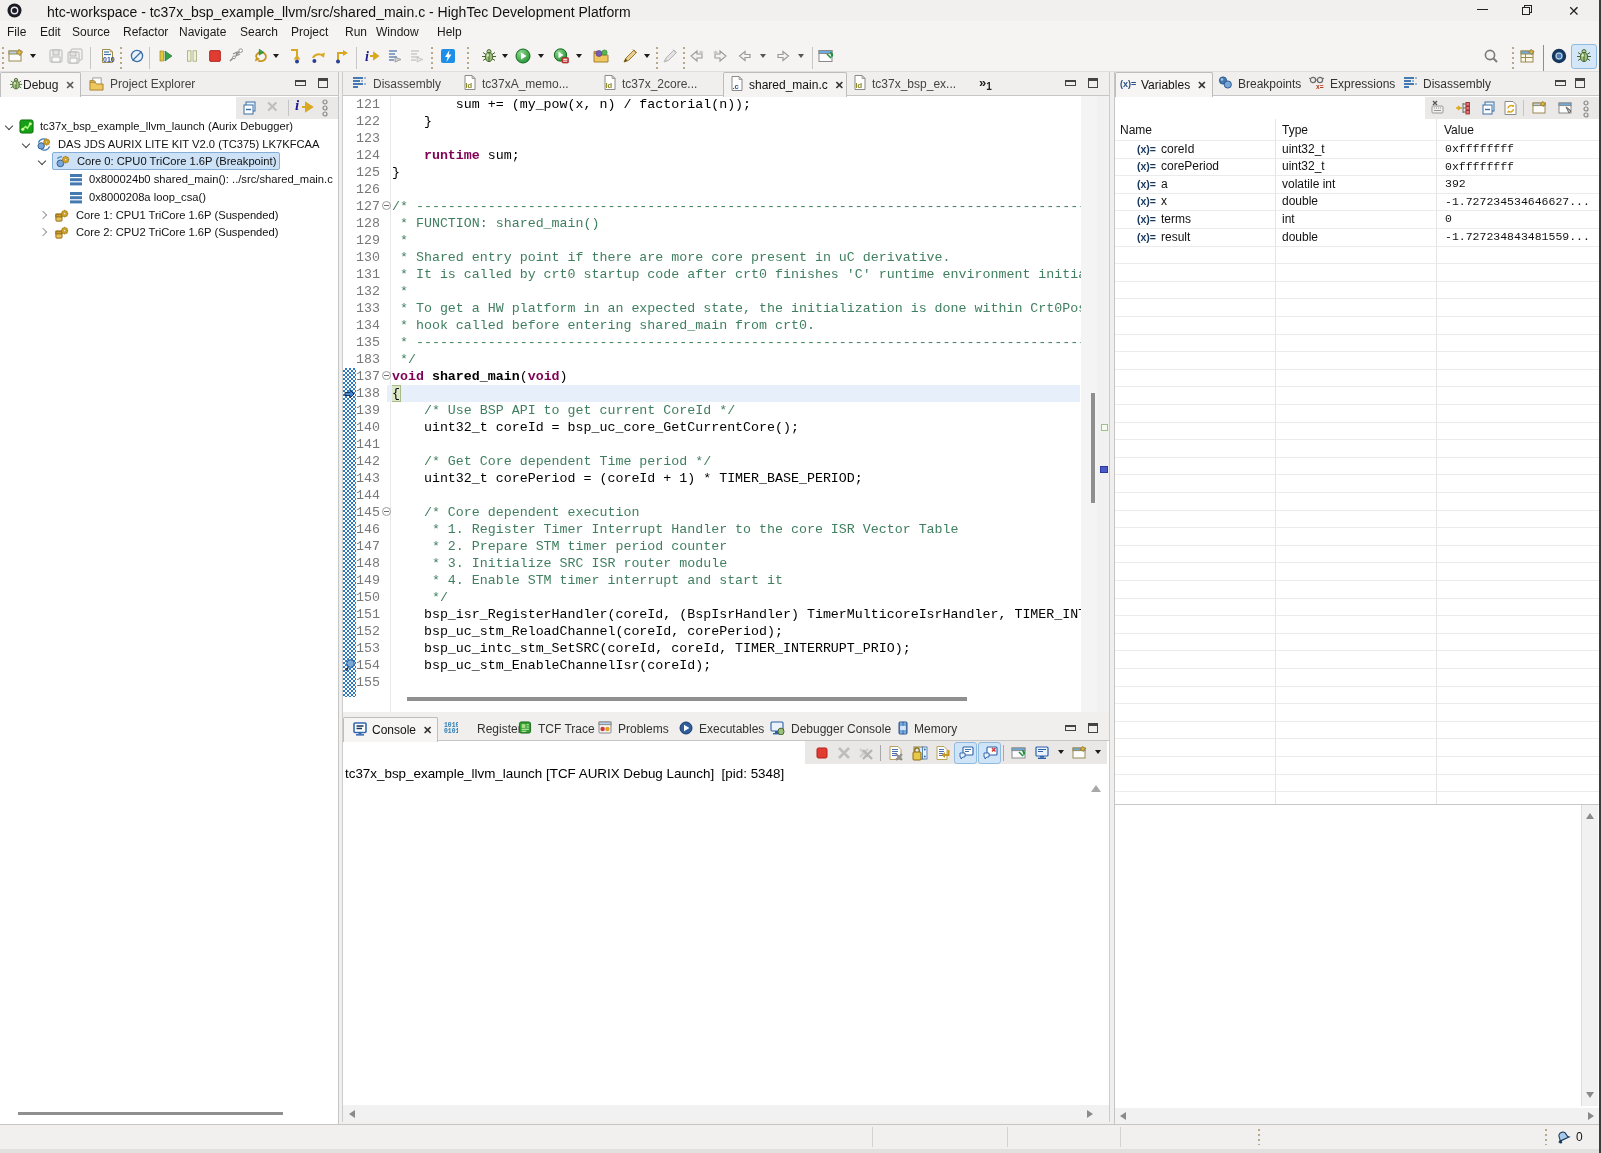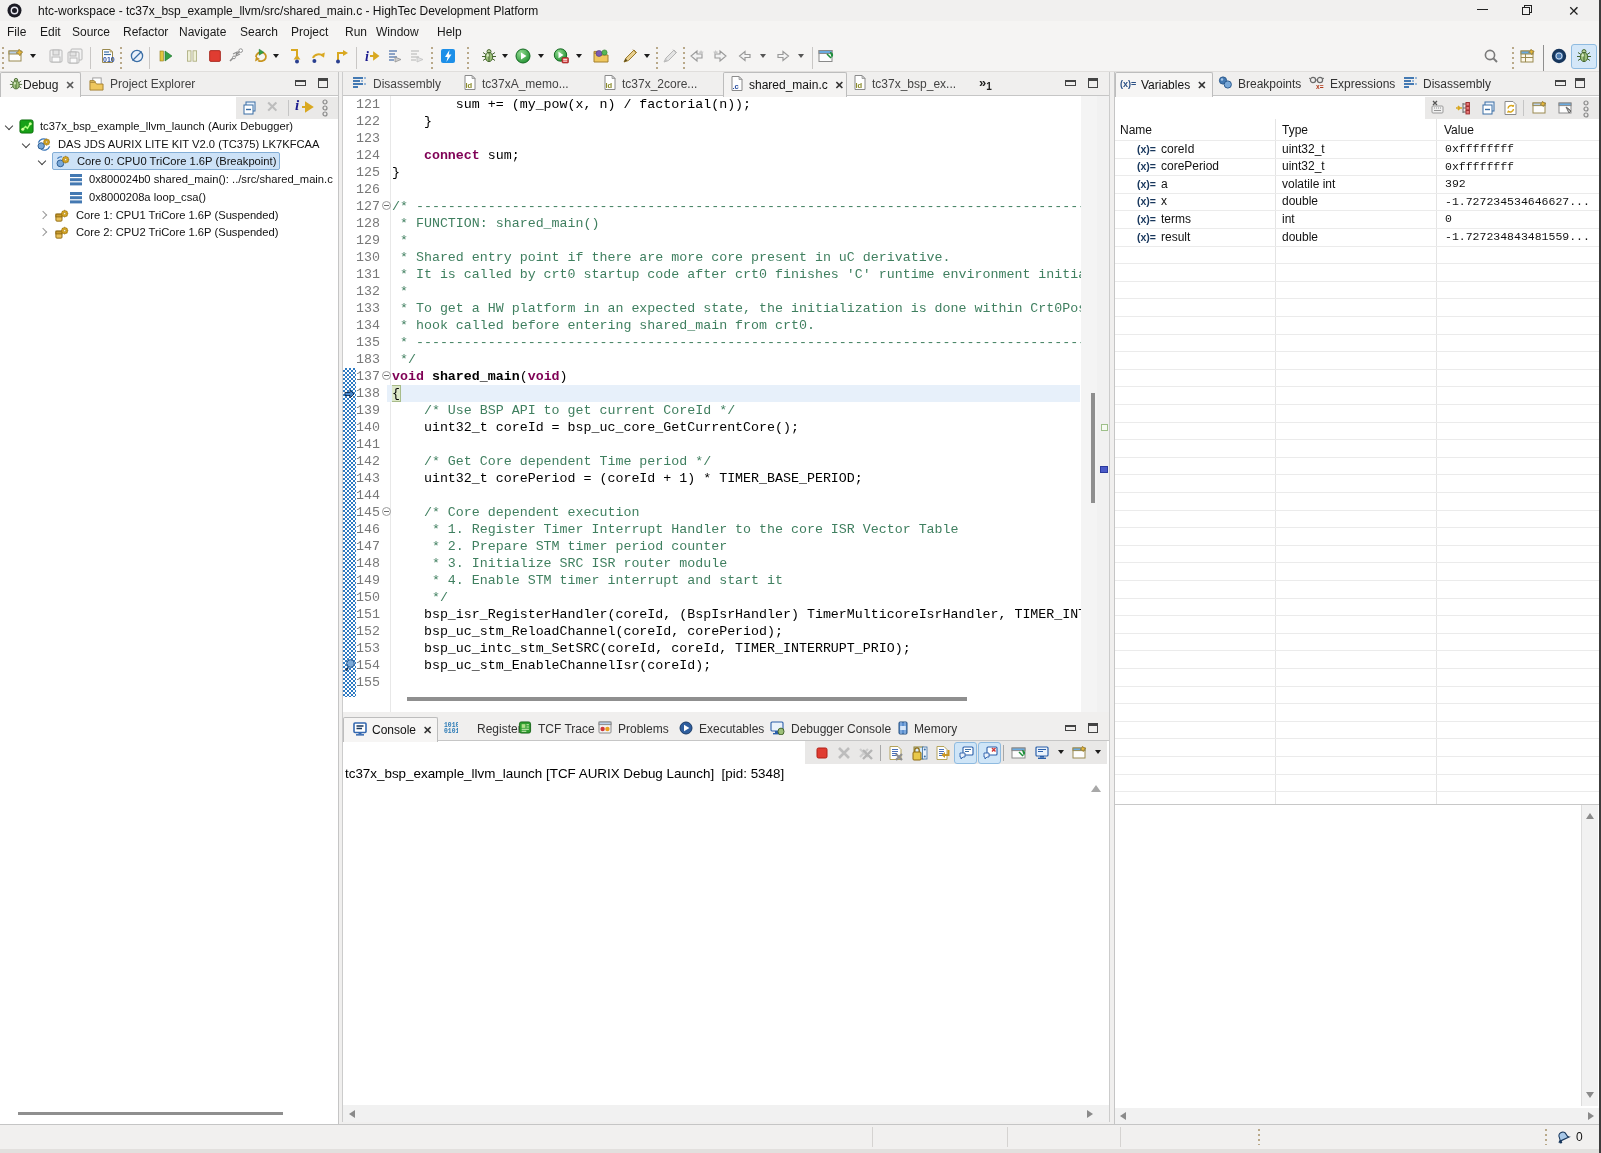--- a/index.html
+++ b/index.html
@@ -28,21 +28,21 @@
 .tw-closed{width:9px;height:9px;background:none;position:relative}
 .tw-closed:after{content:"";position:absolute;left:0px;top:1.5px;width:5px;height:5px;border-right:1.4px solid #9a9a9a;border-top:1.4px solid #9a9a9a;transform:rotate(45deg)}
 .grid-line{position:absolute;height:1px;background:#ebebeb}
 </style></head><body>
 
 <div class="abs" style="left:0;top:0;width:1601px;height:21px;background:#f1f0ef">
 <svg class="ic" style="left:7px;top:3px" width="15" height="15" viewBox="0 0 15 15">
       <circle cx="7.5" cy="7.5" r="7" fill="#1b1b24"></circle>
       <circle cx="7.5" cy="7.5" r="3.2" fill="none" stroke="#e8e8f0" stroke-width="1.4"></circle>
     </svg>
-<div class="abs" style="left:38px;top:4px;font-size:12px;color:#111">htc-workspace - tc37x_bsp_example_llvm/src/shared_main.c - HighTec Development Platform</div>
+<div class="abs" style="left:47px;top:4px;font-size:14px;color:#111">htc-workspace - tc37x_bsp_example_llvm/src/shared_main.c - HighTec Development Platform</div>
 <div class="abs" style="left:1477px;top:9px;width:11px;height:1.4px;background:#222"></div>
 <div class="abs" style="left:1524px;top:5px;width:8px;height:8px;border:1.2px solid #222;background:#f1f0ef"></div>
 <div class="abs" style="left:1522px;top:7px;width:8px;height:8px;border:1.2px solid #222;background:#f1f0ef"></div>
 <div class="abs" style="left:1568px;top:3px;font-size:14px;color:#222;font-weight:400">✕</div>
 </div>
 <div class="abs" style="left:0;top:21px;width:1601px;height:21px;background:#f5f4f3">
 <div class="abs" style="left:7px;top:4px;color:#1a1a1a">File</div>
 <div class="abs" style="left:40px;top:4px;color:#1a1a1a">Edit</div>
 <div class="abs" style="left:72px;top:4px;color:#1a1a1a">Source</div>
 <div class="abs" style="left:123px;top:4px;color:#1a1a1a">Refactor</div>
@@ -440,21 +440,21 @@
 <div class="abs" style="left:0;top:24px;width:767px;height:616px;background:#fff;overflow:hidden">
 <div class="abs" style="left:0;top:272px;width:13px;height:329px;background-image:conic-gradient(#2e7ac2 25%,#fff 0 50%,#2e7ac2 0 75%,#fff 0);background-size:4px 4px"></div>
 <div class="abs" style="left:47px;top:0;width:1px;height:616px;background:#e8e8e8"></div>
 <div class="abs" style="left:44px;top:289px;width:693px;height:17px;background:#e7f0fa"></div>
 <div class="ln" style="top:0px">121</div>
 <div class="cl" style="top:0px;width:689px;overflow:hidden">        sum += (my_pow(x, n) / factorial(n));</div>
 <div class="ln" style="top:17px">122</div>
 <div class="cl" style="top:17px;width:689px;overflow:hidden">    }</div>
 <div class="ln" style="top:34px">123</div>
 <div class="ln" style="top:51px">124</div>
-<div class="cl" style="top:51px;width:689px;overflow:hidden">    <span class="kw">connect</span> sum;</div>
+<div class="cl" style="top:51px;width:689px;overflow:hidden">    <span class="kw">runtime</span> sum;</div>
 <div class="ln" style="top:68px">125</div>
 <div class="cl" style="top:68px;width:689px;overflow:hidden">}</div>
 <div class="ln" style="top:85px">126</div>
 <div class="ln" style="top:102px">127</div>
 <div class="cl" style="top:102px;width:689px;overflow:hidden"><span class="cm">/* ----------------------------------------------------------------------------------------------------</span></div>
 <div class="ln" style="top:119px">128</div>
 <div class="cl" style="top:119px;width:689px;overflow:hidden"><span class="cm"> * FUNCTION: shared_main()</span></div>
 <div class="ln" style="top:136px">129</div>
 <div class="cl" style="top:136px;width:689px;overflow:hidden"><span class="cm"> *</span></div>
 <div class="ln" style="top:153px">130</div>

